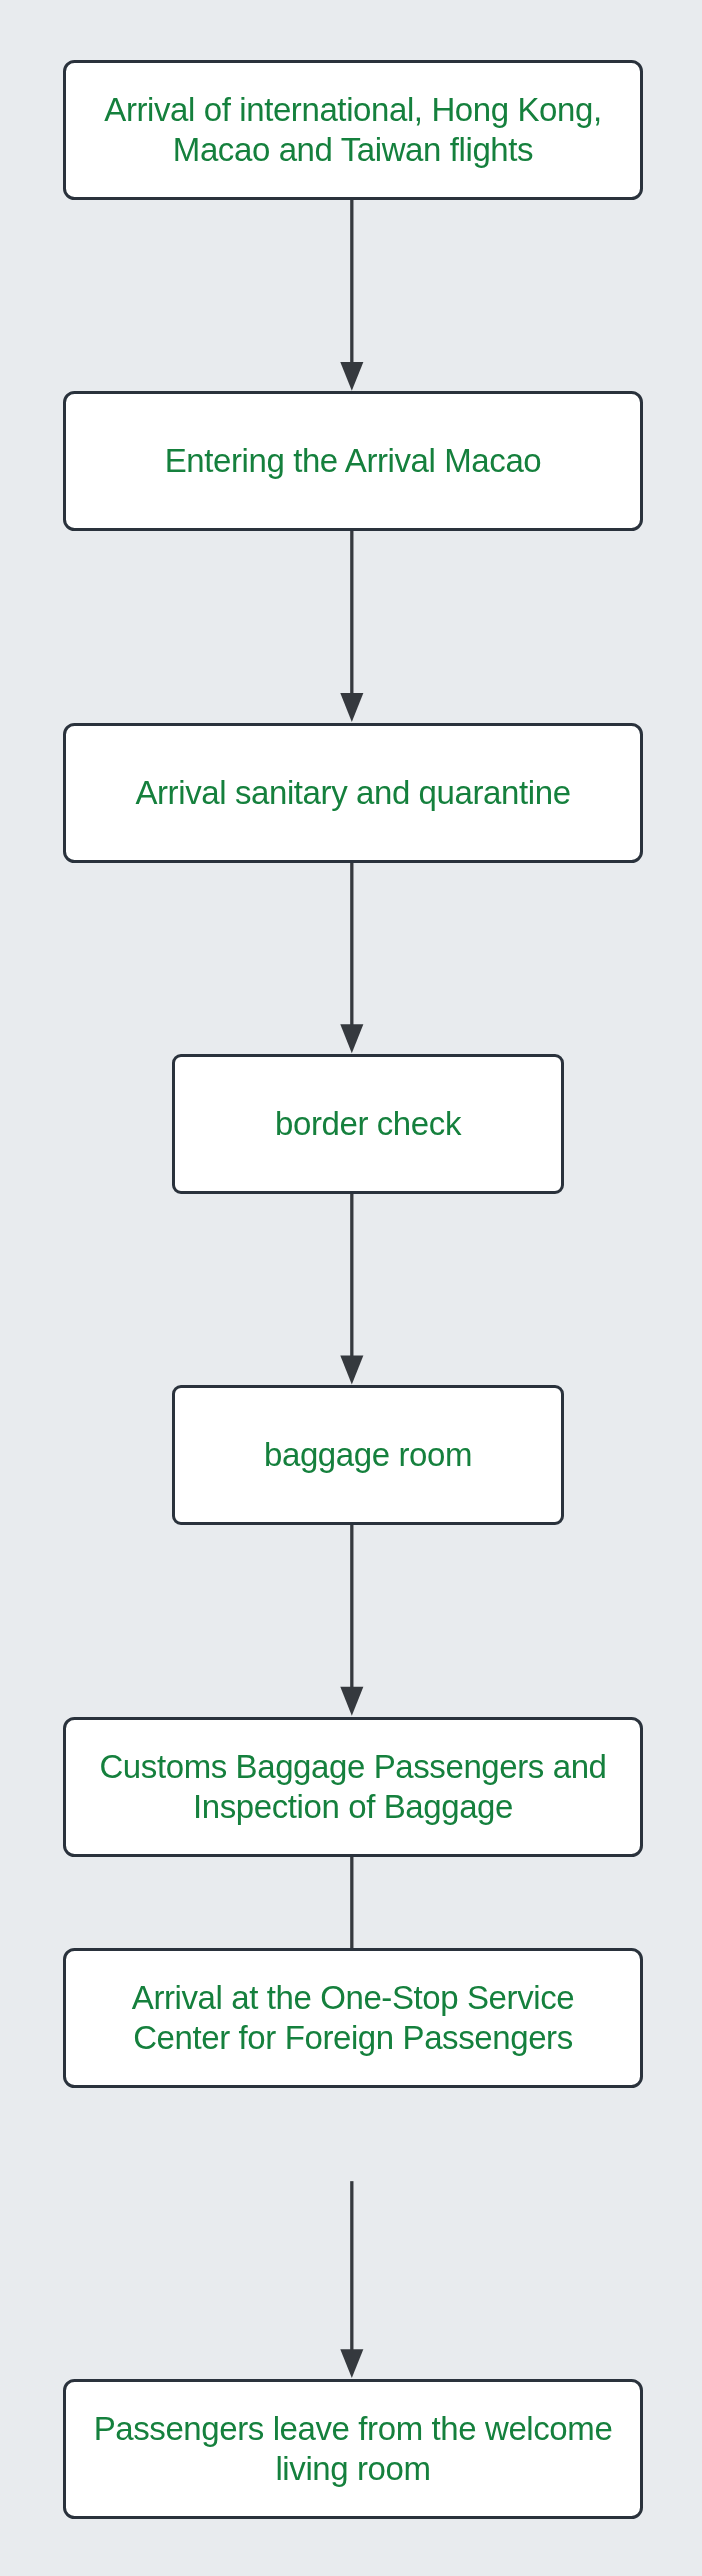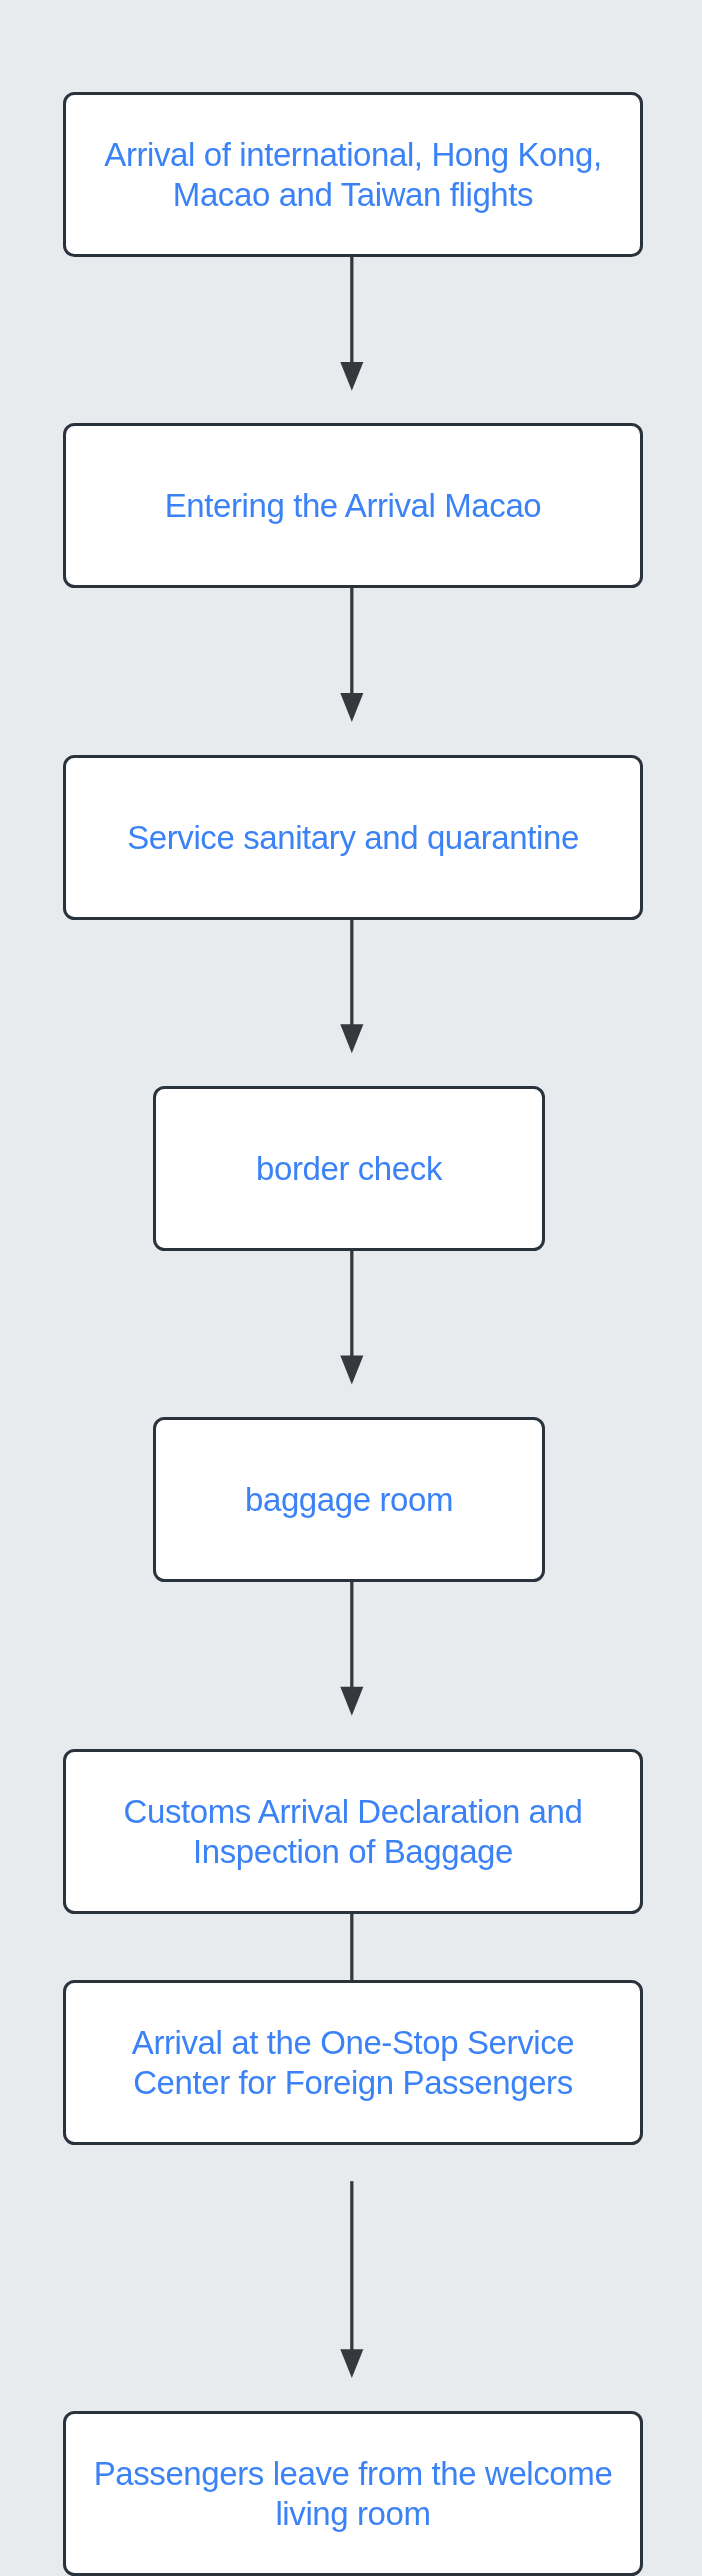--- a/index.html
+++ b/index.html
@@ -26,37 +26,36 @@
     stroke: #35393e;
     stroke-width: 4;
   }
   .edge-head {
     fill: #35393e;
     stroke: none;
   }
   .node {
     position: absolute;
     box-sizing: border-box;
-    height: 165px;
+    height: 140px;
     background: #ffffff;
     border: 3.3px solid #2a323c;
     border-radius: 11.5px;
     display: flex;
     align-items: center;
     justify-content: center;
     text-align: center;
     padding: 0 20px;
-    color: #3b82f6;
+    color: #15803d;
     font-size: 33px;
     line-height: 40px;
     letter-spacing: -0.4px;
-    margin-top: 32px;
   }
   .node.wide   { left: 63px;  width: 580px; }
-  .node.narrow { left: 153px; width: 392px; }
+  .node.narrow { left: 172px; width: 392px; border-radius: 9px; }
   .n1 { top: 60px;   }
   .n2 { top: 391px;  }
   .n3 { top: 723px;  }
   .n4 { top: 1054px; }
   .n5 { top: 1385px; }
   .n6 { top: 1717px; }
   .n7 { top: 1948px; }
   .n8 { top: 2379px; }
 </style>
 </head>
@@ -97,33 +96,33 @@
 
   <div class="node wide n1">
     <span>Arrival of international, Hong Kong, Macao and Taiwan flights</span>
   </div>
 
   <div class="node wide n2">
     <span>Entering the Arrival Macao</span>
   </div>
 
   <div class="node wide n3">
-    <span>Service sanitary and quarantine</span>
+    <span>Arrival sanitary and quarantine</span>
   </div>
 
   <div class="node narrow n4">
     <span>border check</span>
   </div>
 
   <div class="node narrow n5">
     <span>baggage room</span>
   </div>
 
   <div class="node wide n6">
-    <span>Customs Arrival Declaration and Inspection of Baggage</span>
+    <span>Customs Baggage Passengers and Inspection of Baggage</span>
   </div>
 
   <div class="node wide n7">
     <span>Arrival at the One-Stop Service Center for Foreign Passengers</span>
   </div>
 
   <div class="node wide n8">
     <span>Passengers leave from the welcome living room</span>
   </div>
 

